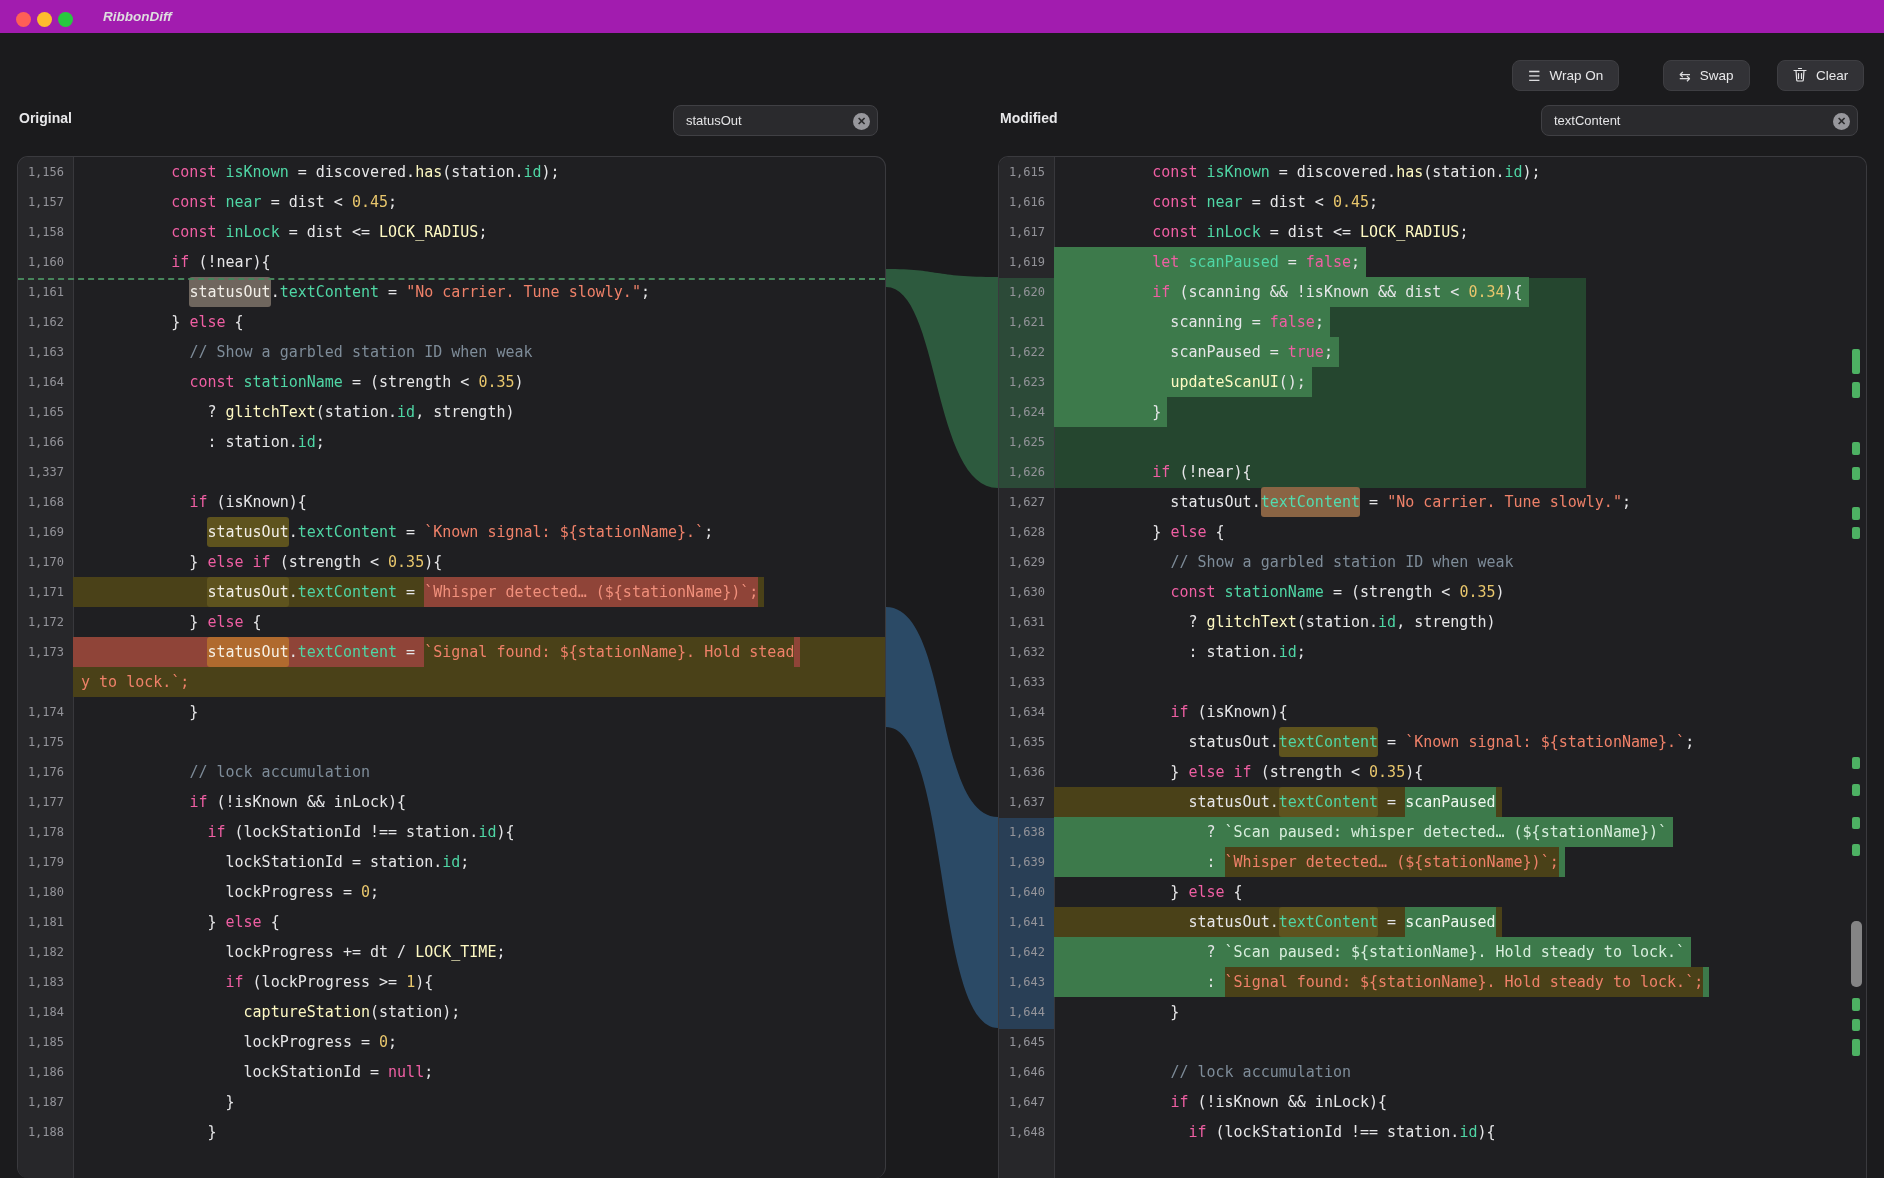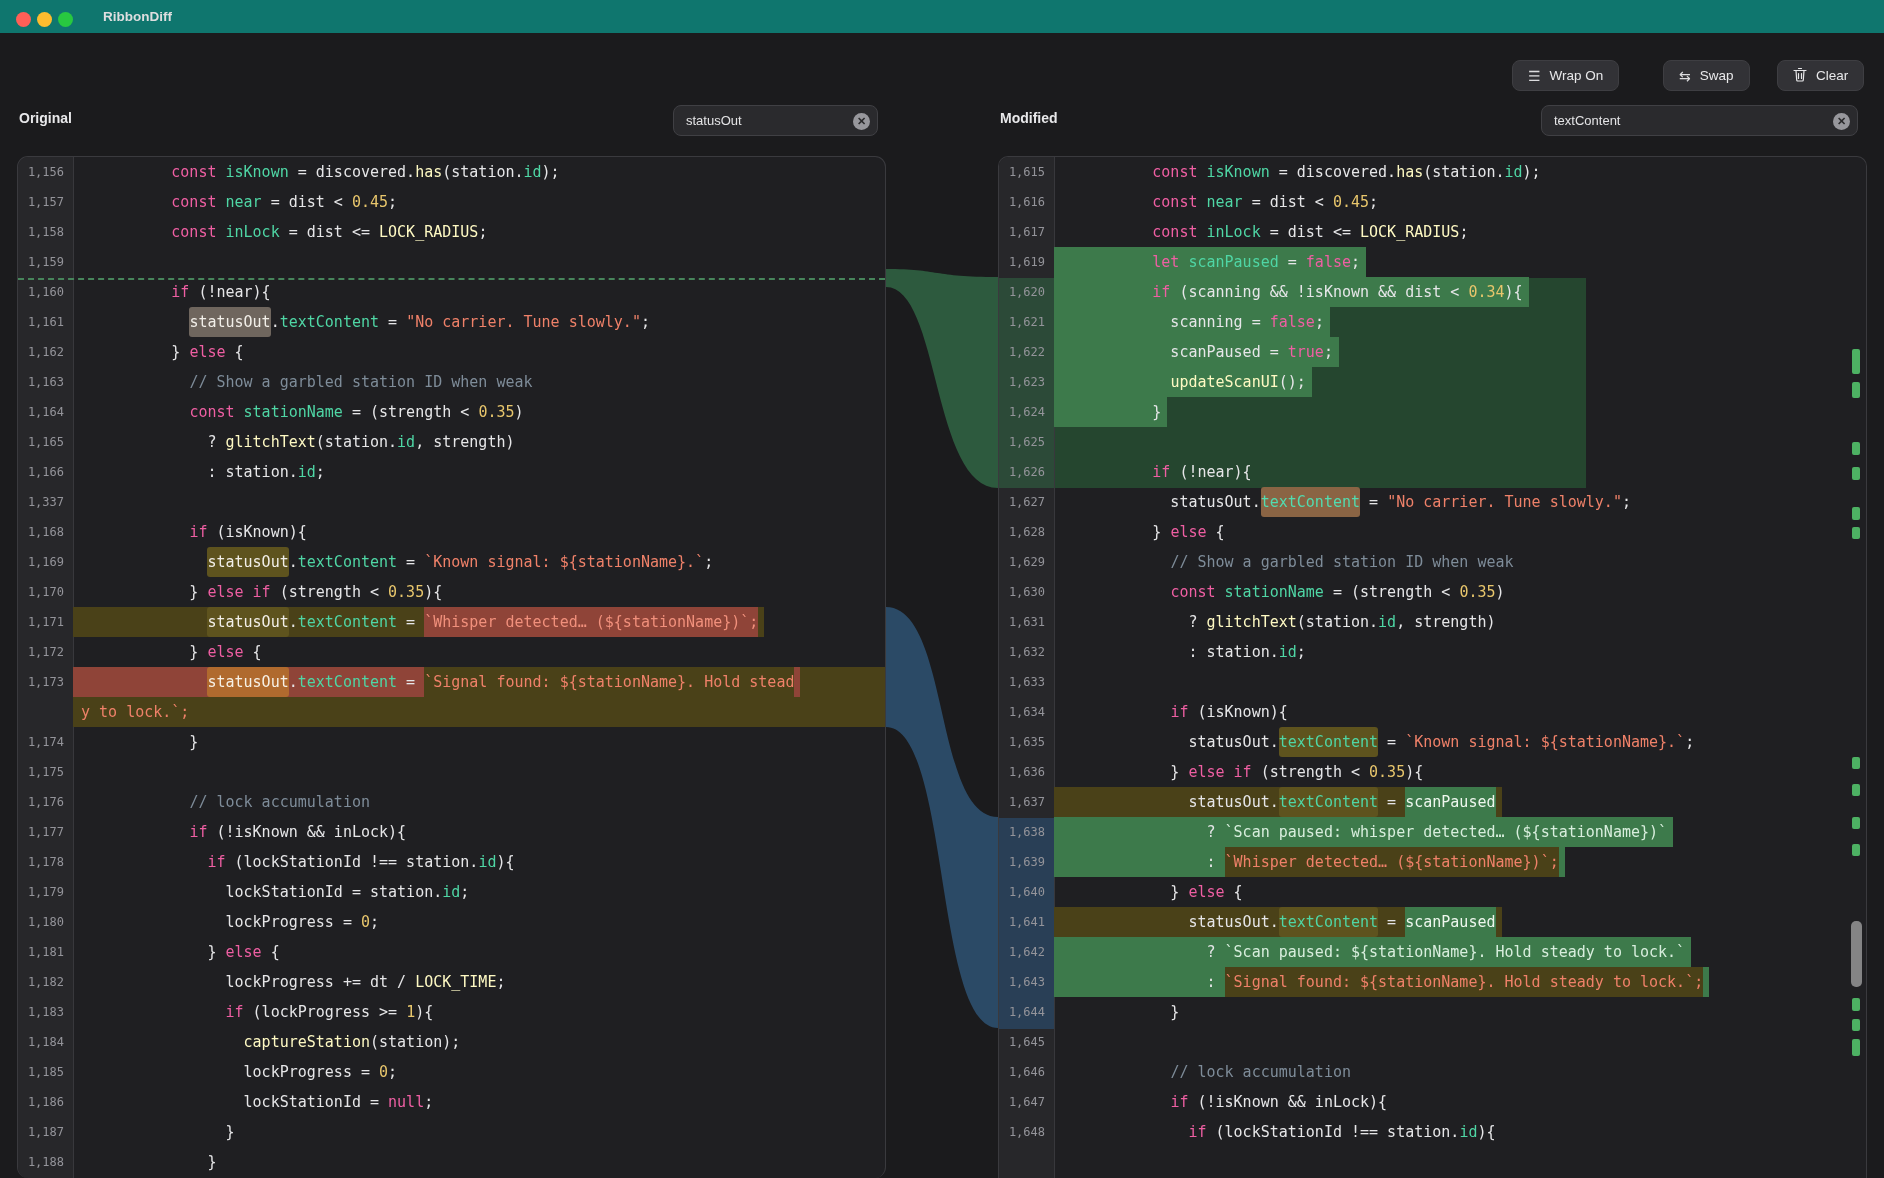--- a/index.html
+++ b/index.html
@@ -1,19 +1,19 @@
 <!DOCTYPE html>
 <html><head>
 <meta charset="utf-8">
 <style>
   html,body{margin:0;padding:0;background:#1b1b1d;}
   #app{position:relative;width:1884px;height:1178px;background:#1b1b1d;overflow:hidden;
        font-family:"Liberation Sans", sans-serif;}
   
-  .titlebar{position:absolute;left:0;top:0;width:100%;height:33px;background:#0f766e;}
+  .titlebar{position:absolute;left:0;top:0;width:100%;height:33px;background:#a21caf;font-style:italic;}
   .tl{position:absolute;top:12px;width:15px;height:15px;border-radius:50%;}
   .tl.red{left:16px;background:#ff5f57;}
   .tl.yellow{left:37px;background:#febc2e;}
   .tl.green{left:58px;background:#28c840;}
   .wtitle{position:absolute;left:103px;top:9px;font-size:13.5px;font-weight:bold;color:#dededf;}
   
   .btn{position:absolute;top:60px;height:31px;background:#323236;border:1px solid #3e3e42;
        border-radius:8px;color:#e8e8ea;font-size:13.5px;display:flex;align-items:center;
        gap:9px;padding:0 15px;box-sizing:border-box;cursor:default;}
   .btn .ic{font-size:14px;line-height:1;color:#dcdcde;}
@@ -140,24 +140,20 @@
             <span class="sg-p">          </span>
             <span class="sg-k">const</span>
             <span class="sg-p"> </span>
             <span class="sg-t">inLock</span>
             <span class="sg-p"> = dist &lt;= </span>
             <span class="sg-f">LOCK_RADIUS</span>
             <span class="sg-p">;</span>
           </span>
         </div>
         <div class="row">
-          <span class="num">1,159</span>
-          <span class="code"></span>
-        </div>
-        <div class="row">
           <span class="num">1,160</span>
           <span class="code">
             <span class="sg-p">          </span>
             <span class="sg-k">if</span>
             <span class="sg-p"> (!near){</span>
           </span>
         </div>
         <div class="row">
           <span class="num">1,161</span>
           <span class="code">

